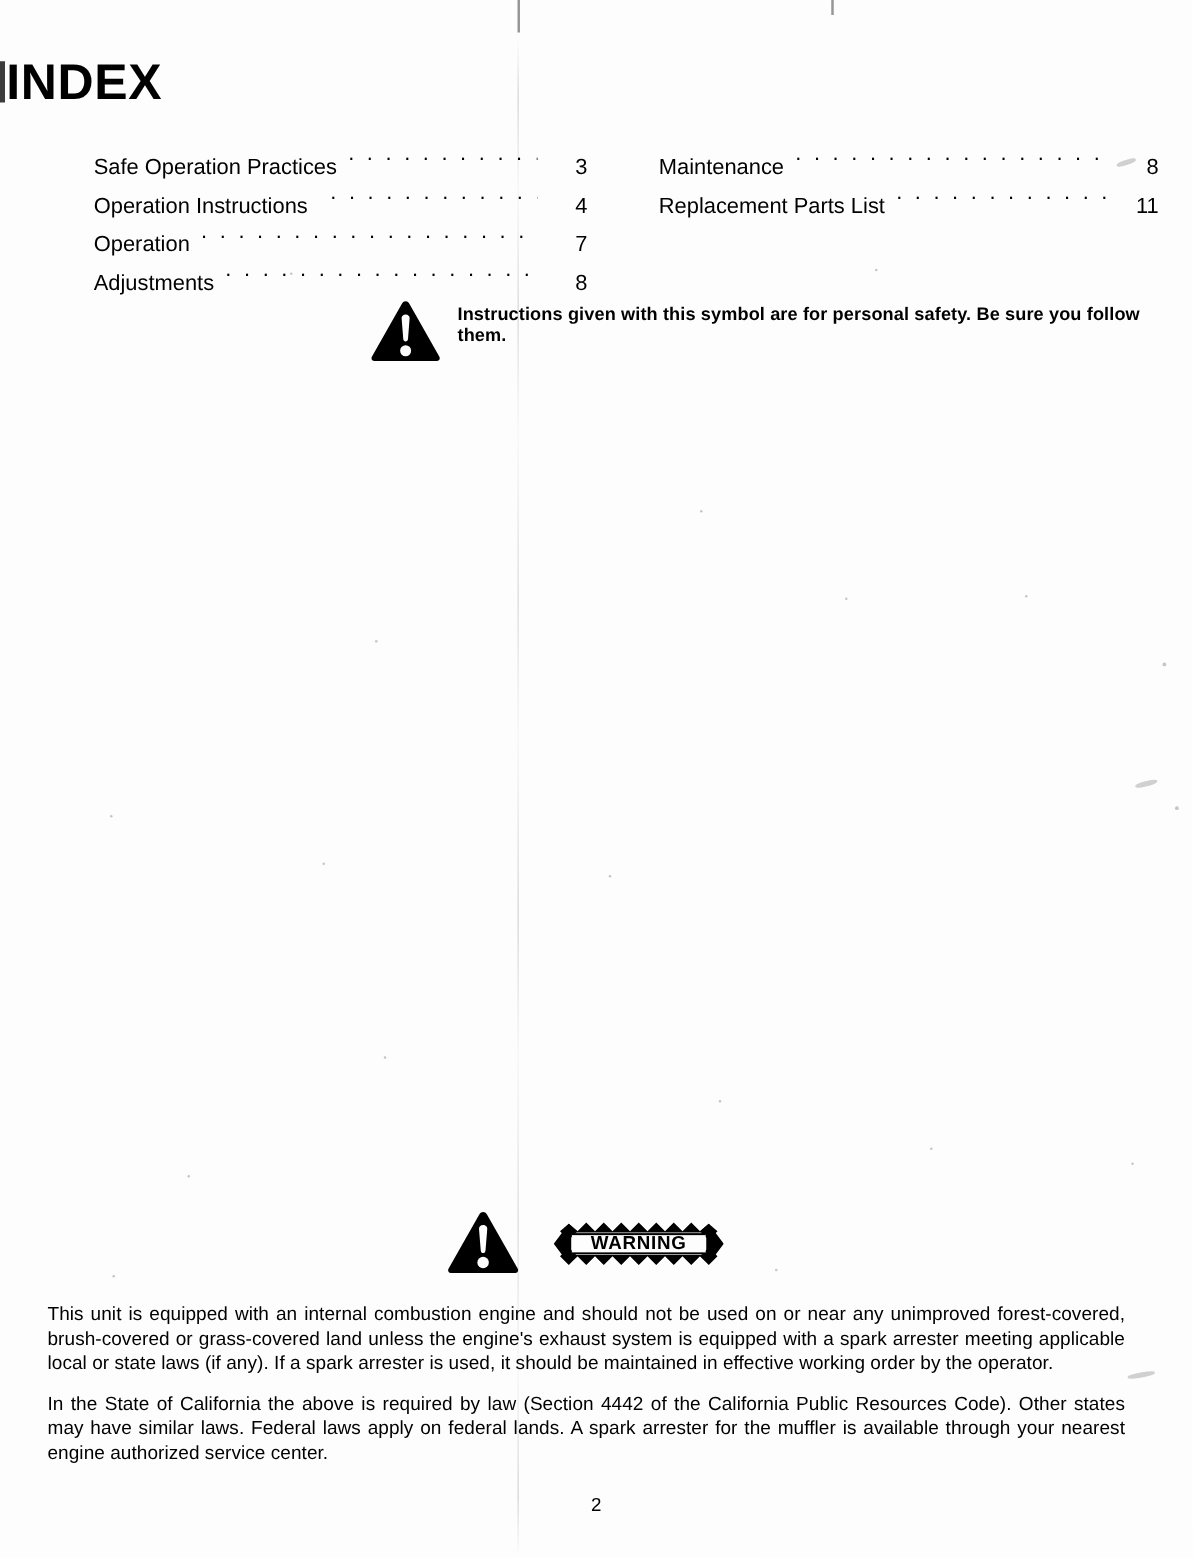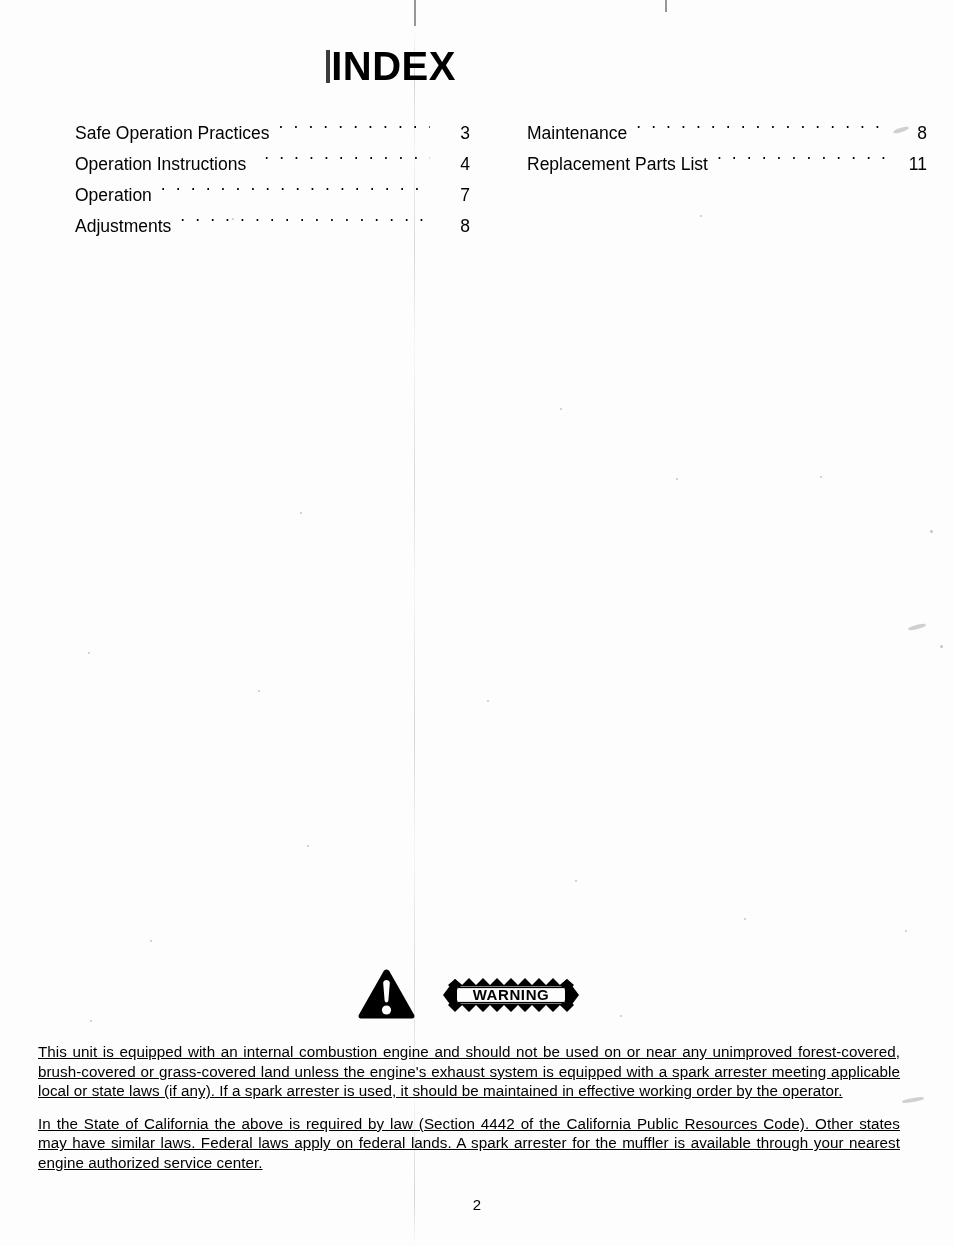--- a/index.html
+++ b/index.html
@@ -58,21 +58,21 @@
     opacity: .45;
     border-radius: 40%;
   }
 
   
   .doc-title {
     position: absolute;
     top: 46px;
     left: 0;
     width: 782px;
-    text-align: center;
+    text-align: left;
     font-size: 40px;
     font-weight: bold;
     letter-spacing: .5px;
     line-height: 1;
   }
   .doc-title .stem {
     display: inline-block;
     width: 4px;
     height: 33px;
     background: #111;
@@ -194,21 +194,20 @@
     left: 38px;
     width: 862px;
   }
   .warn-body p {
     margin: 0 0 13px 0;
     font-size: 15.2px;
     line-height: 19.6px;
     text-align: justify;
     text-justify: inter-word;
     letter-spacing: .05px;
-    text-decoration: underline;
   }
   .warn-body p:last-child { margin-bottom: 0; }
 
   
   .page-num {
     position: absolute;
     top: 1196px;
     left: 0;
     width: 954px;
     text-align: center;
@@ -289,20 +288,30 @@
       <div class="idx-row">
         <span class="idx-label">Replacement Parts List</span>
         <span class="idx-gap"></span>
         <span class="idx-leader"></span>
         <span class="idx-page">11</span>
       </div>
     </div>
 
   </div>
 
+  <div class="safety-note">
+    <span class="tri">
+      <svg width="57" height="51" viewBox="0 0 57 51" aria-hidden="true">
+        <path d="M28.5 1 C30 1 31 2 31.6 3.2 L55.4 45.2 C56.3 46.8 55.6 48.6 53.6 48.7 L3.4 48.7 C1.4 48.6 0.7 46.8 1.6 45.2 L25.4 3.2 C26 2 27 1 28.5 1 Z" fill="#000"></path>
+        <path d="M28.5 11.5 C30.4 11.5 31.9 12.9 31.7 14.6 L30.4 31.2 C30.3 32.4 29.5 33.2 28.5 33.2 C27.5 33.2 26.7 32.4 26.6 31.2 L25.3 14.6 C25.1 12.9 26.6 11.5 28.5 11.5 Z" fill="#fdfdfd"></path>
+        <circle cx="28.5" cy="40.6" r="4.4" fill="#fdfdfd"></circle>
+      </svg>
+    </span>
+    <span class="note-text">Instructions given with this symbol are for personal safety. Be sure you follow them.</span>
+  </div>
 
   <div class="warn-header">
     <span class="tri">
       <svg width="59" height="53" viewBox="0 0 59 53" aria-hidden="true">
         <path d="M29.5 1.5 C31 1.5 32.1 2.5 32.7 3.7 L57.1 46.8 C58 48.4 57.3 50.3 55.2 50.4 L3.8 50.4 C1.7 50.3 1 48.4 1.9 46.8 L26.3 3.7 C26.9 2.5 28 1.5 29.5 1.5 Z" fill="#000"></path>
         <path d="M29.5 12 C31.5 12 33 13.5 32.8 15.2 L31.4 32.3 C31.3 33.6 30.5 34.4 29.5 34.4 C28.5 34.4 27.7 33.6 27.6 32.3 L26.2 15.2 C26 13.5 27.5 12 29.5 12 Z" fill="#fdfdfd"></path>
         <circle cx="29.5" cy="42" r="4.6" fill="#fdfdfd"></circle>
       </svg>
     </span>
 

